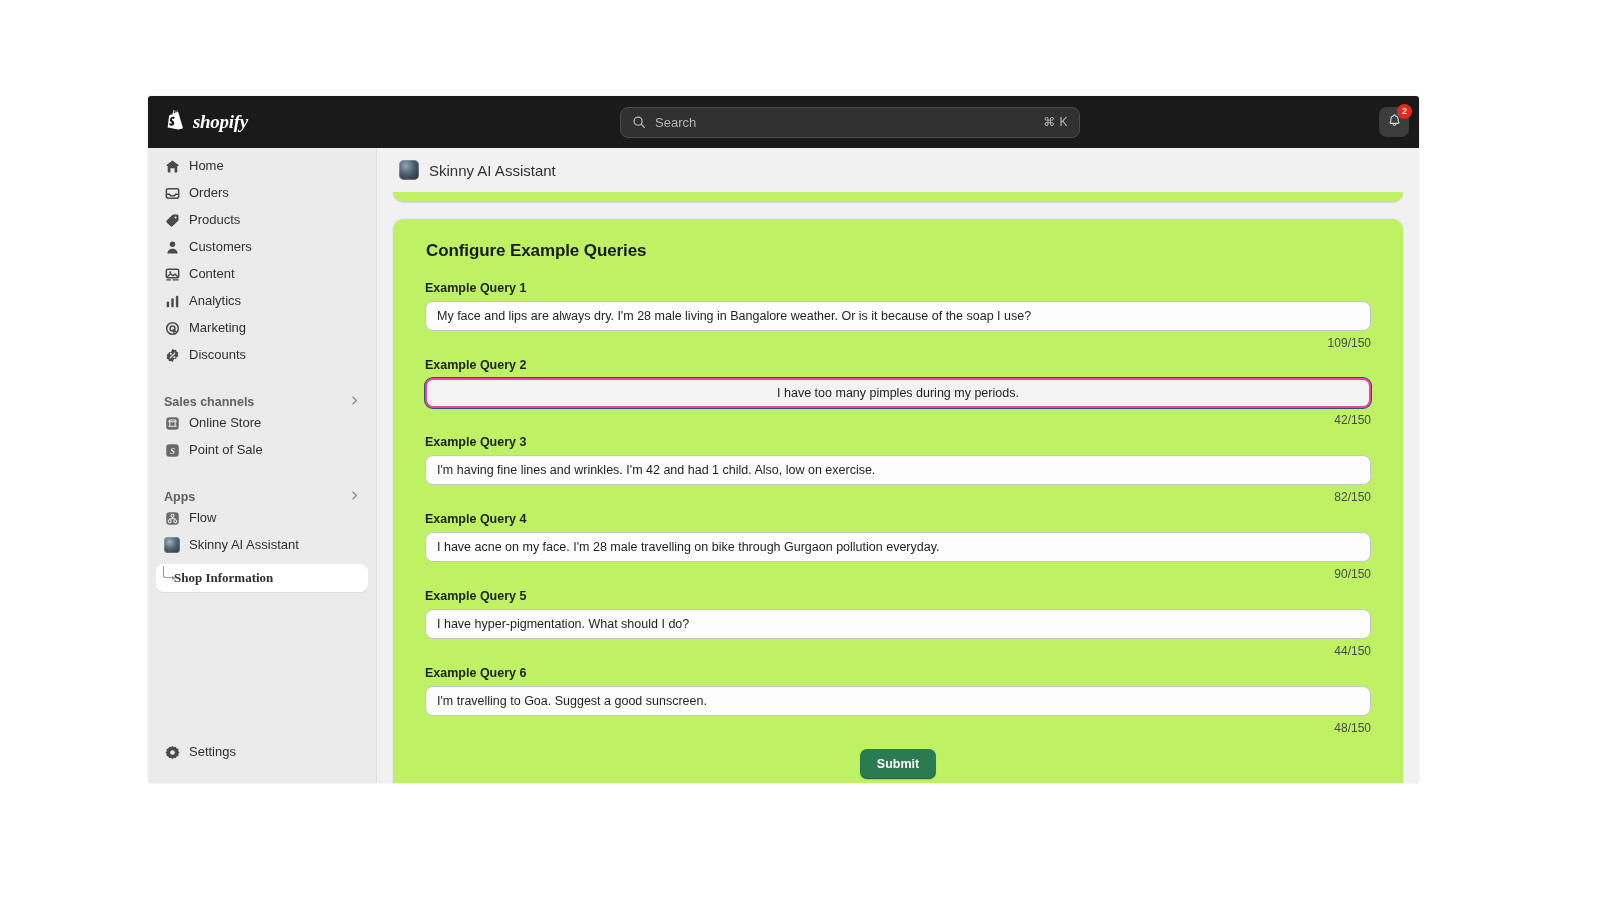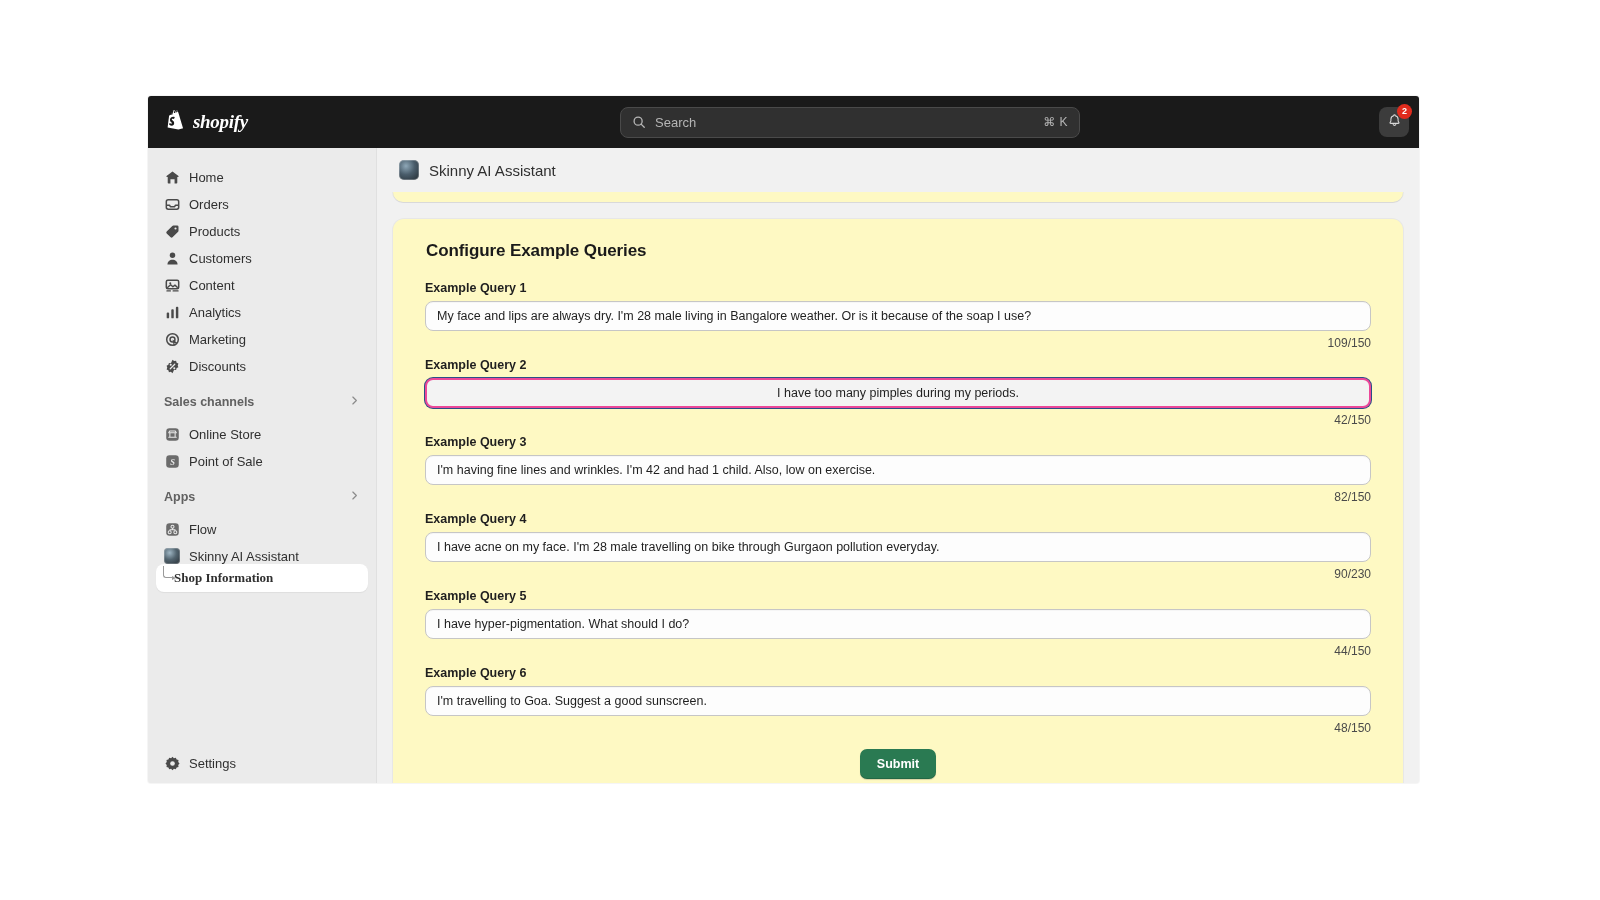--- a/index.html
+++ b/index.html
@@ -109,21 +109,21 @@
     width: 229px;
     background: #ebebeb;
     padding: 10px 8px 0 8px;
     display: flex;
     flex-direction: column;
     position: relative;
     border-right: 1px solid #e0e0e0;
   }
   .nav-item {
     display: flex;
-    align-items: flex-end;
+    align-items: flex-start;
     gap: 9px;
     height: 27px;
     padding: 0 8px;
     border-radius: 7px;
     cursor: pointer;
     color: #303030;
     font-size: 13px;
     margin-bottom: 0px;
   }
   .nav-item .ico { width: 16px; height: 16px; display:flex; align-items:center; justify-content:center; flex:0 0 16px;}
@@ -217,21 +217,21 @@
   }
 
   #scroll-region {
     flex: 1;
     padding: 0 16px 0 16px;
     overflow: hidden;
     position: relative;
   }
 
   .card {
-    background: #fef9c3;
+    background: #bef264;
     border-radius: 11px;
     box-shadow: 0 1px 0 rgba(0,0,0,0.06), 0 0 0 1px rgba(0,0,0,0.04);
     margin: 0 auto;
     width: 100%;
     max-width: 1080px;
   }
   
   #card-partial {
     height: 10px;
     border-radius: 0 0 11px 11px;
@@ -534,21 +534,21 @@
 
           <div class="field-group">
             <label class="field-label">Example Query 3</label>
             <input class="field-input" type="text" value="I'm having fine lines and wrinkles. I'm 42 and had 1 child. Also, low on exercise." style="">
             <div class="char-count">82/150</div>
           </div>
 
           <div class="field-group">
             <label class="field-label">Example Query 4</label>
             <input class="field-input" type="text" value="I have acne on my face. I'm 28 male travelling on bike through Gurgaon pollution everyday." style="">
-            <div class="char-count">90/230</div>
+            <div class="char-count">90/150</div>
           </div>
 
           <div class="field-group">
             <label class="field-label">Example Query 5</label>
             <input class="field-input" type="text" value="I have hyper-pigmentation. What should I do?" style="">
             <div class="char-count">44/150</div>
           </div>
 
           <div class="field-group">
             <label class="field-label">Example Query 6</label>

